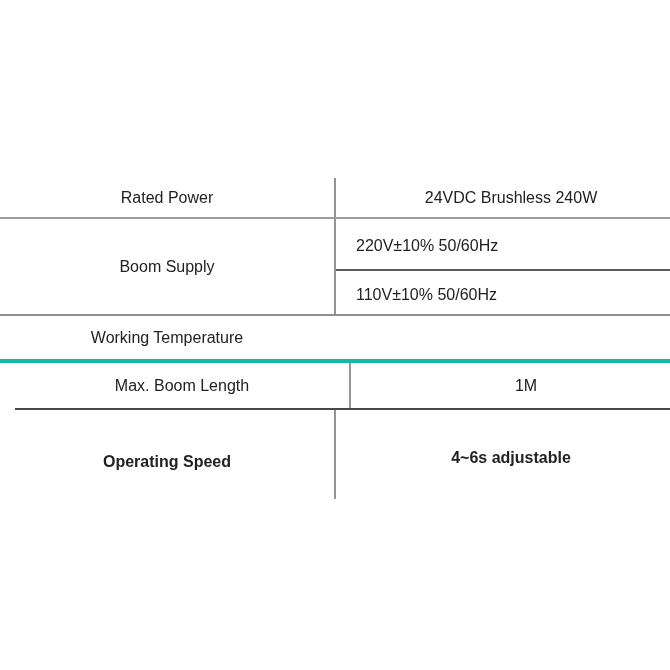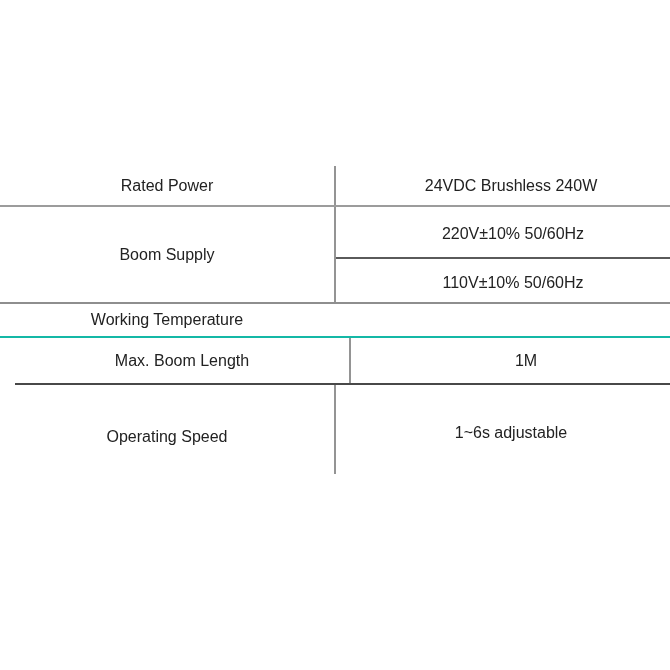--- a/index.html
+++ b/index.html
@@ -7,30 +7,30 @@
   body {
     background: #ffffff;
     font-family: "Liberation Sans", "DejaVu Sans", sans-serif;
     color: #222222;
     overflow: hidden;
     position: relative;
   }
   .spec-table {
     position: absolute;
     left: 0;
-    top: 166px;
+    top: 178px;
     width: 670px;
     font-size: 16px;
   }
   .row { display: flex; width: 670px; }
   .row-1 { height: 41px; border-bottom: 2px solid #9c9c9c; }
   .row-2 { height: 97px; border-bottom: 2px solid #8e8e8e; }
-  .row-3 { height: 34px; border-bottom: 2px solid #14b8a6; }
+  .row-3 { height: 47px; border-bottom: 4px solid #14b8a6; }
   .row-4 { height: 47px; border-bottom: 2px solid #484848; margin-left: 15px; }
-  .row-5 { height: 89px; }
+  .row-5 { height: 89px; font-weight: bold; }
   .cell-left {
     width: 334px;
     flex: 0 0 334px;
     display: flex;
     align-items: center;
     justify-content: center;
     text-align: center;
   }
   .cell-right {
     flex: 1 1 auto;
@@ -45,21 +45,21 @@
   .cell-right-split {
     flex: 1 1 auto;
     border-left: 2px solid #949494;
     display: flex;
     flex-direction: column;
     padding-left: 0;
   }
   .sub-row {
     display: flex;
     align-items: center;
-    justify-content: center;
+    justify-content: flex-start;
     text-align: center;
     padding-left: 20px;
   }
   .sub-row-top { height: 52px; border-bottom: 2px solid #5a5a5a; }
   .sub-row-bottom { flex: 1 1 auto; }
   .nudge-2 { position: relative; top: 2px; }
   .nudge-3 { position: relative; top: 3px; }
   .nudge-7 { position: relative; top: 7px; }
   .deg {
     color: #a8a8a8;
@@ -97,17 +97,17 @@
   <div class="row row-4">
     <div class="cell-left">Max. Boom Length</div>
     <div class="cell-right">1M</div>
   </div>
 
   <div class="row row-5">
     <div class="cell-left">
       <span class="nudge-7">Operating Speed</span>
     </div>
     <div class="cell-right">
-      <span class="nudge-3">1~6s adjustable</span>
+      <span class="nudge-3">4~6s adjustable</span>
     </div>
   </div>
 
 </div>
 
 </body></html>

